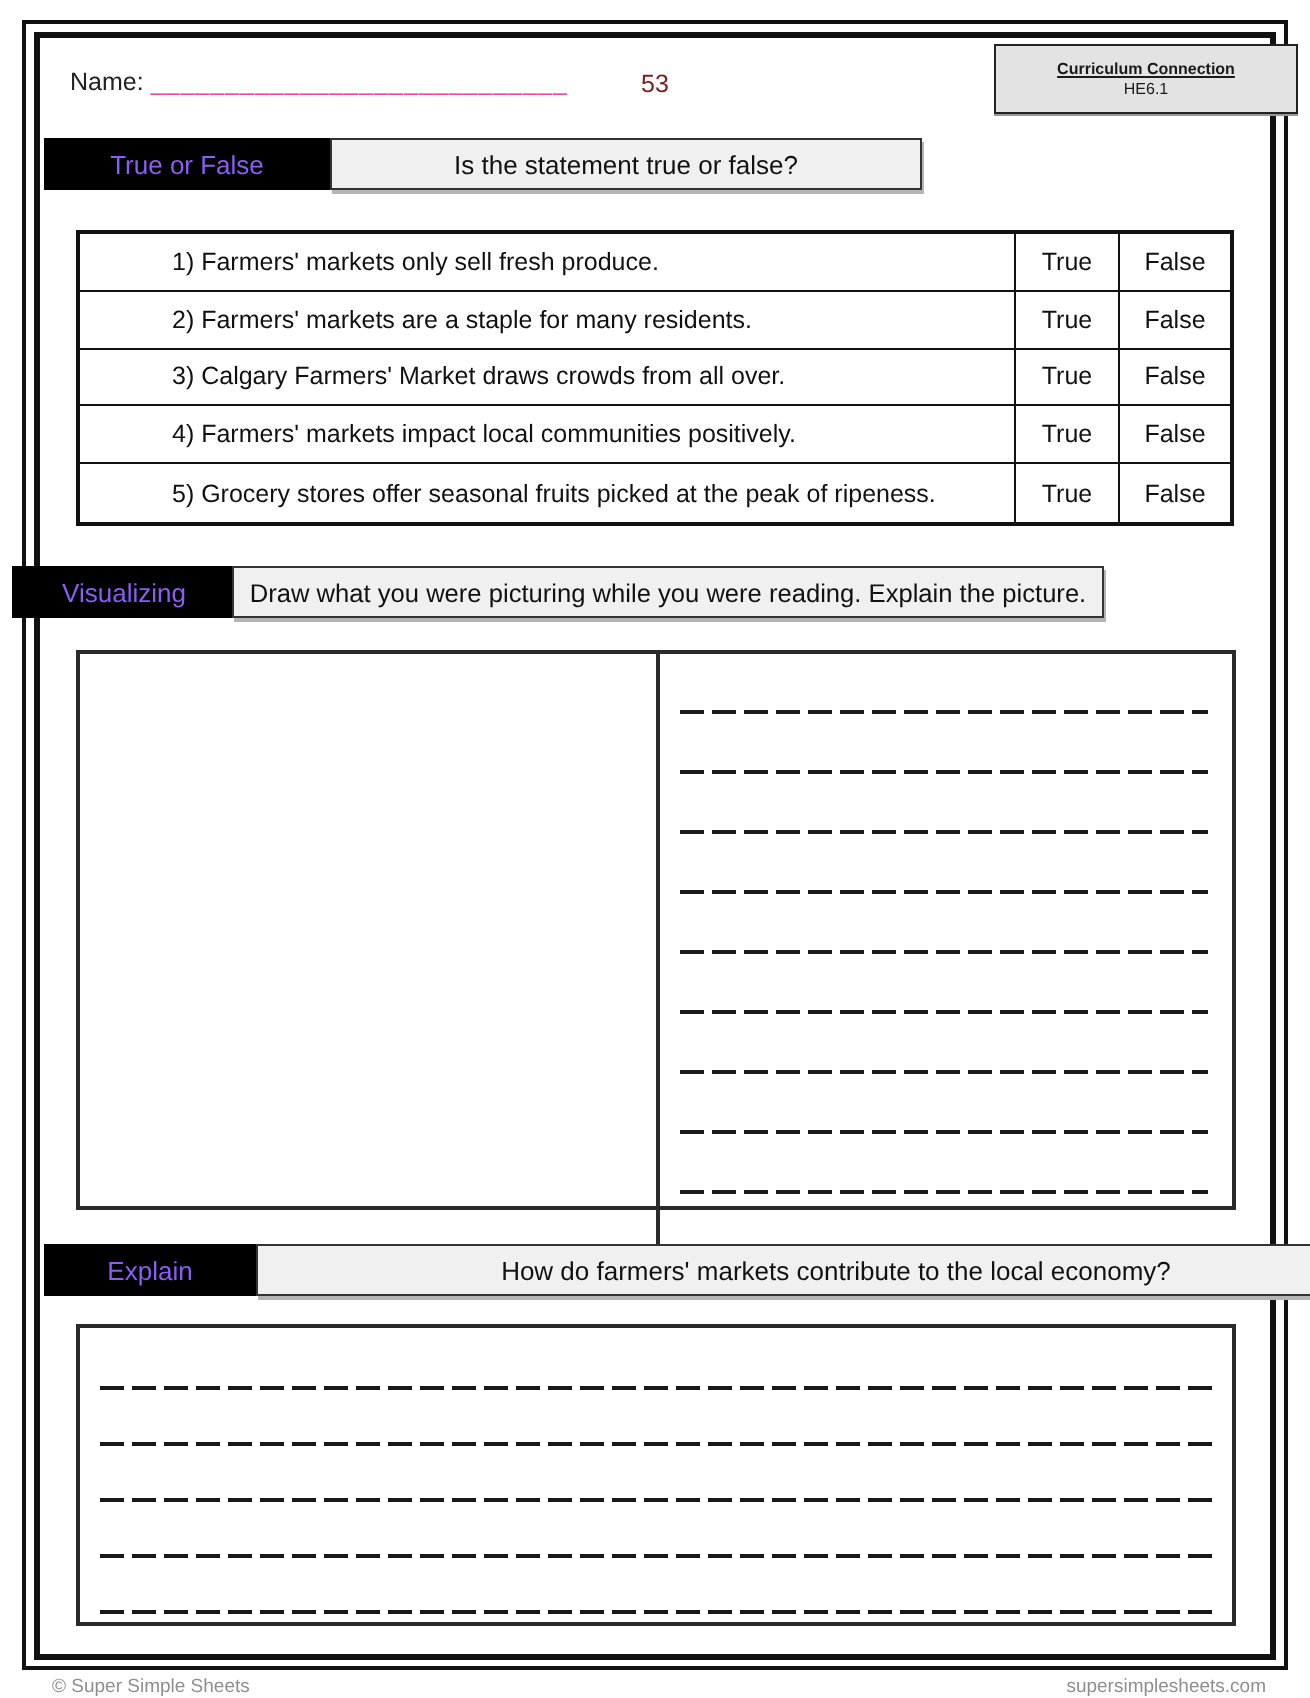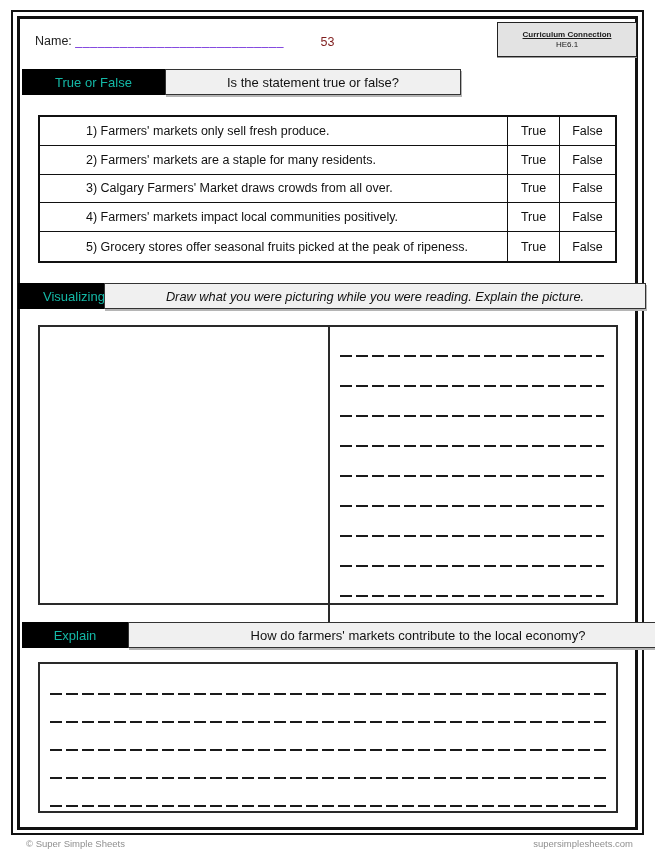--- a/index.html
+++ b/index.html
@@ -6,40 +6,40 @@
   html,body { background:#fff; }
   body { font-family:"Liberation Sans", sans-serif; color:#111; }
   .page { position:relative; width:655px; height:849px; background:#fff; overflow:hidden; }
 
   
   .border-outer { position:absolute; left:11px; top:10px; right:11px; bottom:14px; border:2px solid #111; }
   .border-inner { position:absolute; left:17px; top:16px; right:17px; bottom:19px; border:3px solid #111; }
 
   
   .name-row { position:absolute; left:35px; top:34px; font-size:12.5px; color:#222; }
-  .name-blank { color:#6d28d9; letter-spacing:0.5px;margin-top:14px; }
+  .name-blank { color:#ec4899; letter-spacing:0.5px;margin-top:14px; }
   .page-number { position:absolute; left:0; right:0; top:35px; text-align:center; font-size:12.5px; color:#7f1d1d; }
 
-  .curriculum-box { position:absolute; left:497px; top:22px; width:140px; height:35px;
+  .curriculum-box { position:absolute; left:497px; top:22px; width:152px; height:35px;
        background:#e3e3e3; border:1.5px solid #222; box-shadow:0 1px 0 #999;
        display:flex; flex-direction:column; align-items:center; justify-content:center; }
   .curriculum-title { font-size:8px; font-weight:bold; text-decoration:underline; color:#1a1a1a; }
   .curriculum-code { font-size:8px; color:#1a1a1a; margin-top:1px; }
 
   
-  .sec-black { position:absolute; height:26px; background:#000; color:#14b8a6;
+  .sec-black { position:absolute; height:26px; background:#000; color:#8b5cf6;
        display:flex; align-items:center; justify-content:center; font-size:13px;text-align:center; }
   .sec-gray  { position:absolute; height:26px; background:#f0f0f0; border:1.5px solid #333;
        box-shadow:1px 2px 0 #b5b5b5; display:flex; align-items:center; justify-content:center;
        font-size:13px; color:#111; }
 
   #tf-black  { left:22px; top:69px;  width:143px; }
   #tf-gray   { left:165px; top:69px; width:296px; }
-  #viz-black { left:18px; top:283px; width:112px; }
-  #viz-gray  { left:104px; top:283px; width:542px; font-size:12.8px;font-style:italic; }
+  #viz-black { left:6px; top:283px; width:112px; }
+  #viz-gray  { left:116px; top:283px; width:436px; font-size:12.8px; }
   #q-black   { left:22px; top:622px; width:106px; }
   #q-gray    { left:128px; top:622px; width:580px; }
 
   
   .tf-table { position:absolute; left:38px; top:115px; width:579px; height:148px;
        border:2px solid #111; display:grid; grid-template-rows:repeat(5,1fr); }
   .trow { display:grid; grid-template-columns:1fr 52px 55px; border-bottom:1.5px solid #111; }
   .trow:last-child { border-bottom:none; }
   .cell { display:flex; align-items:center; font-size:12.5px; }
   .cell.stmt { padding-left:10px; border-right:1.5px solid #111;margin-left:36px; }

